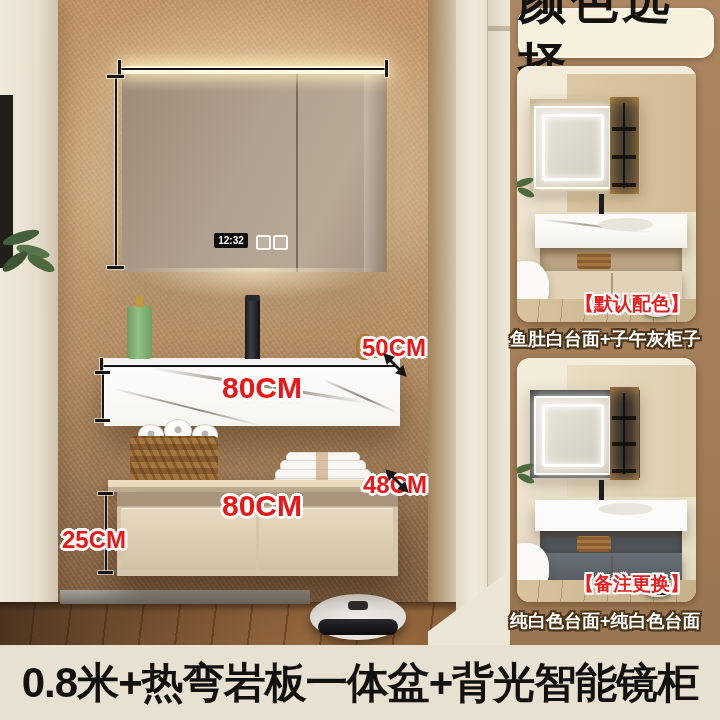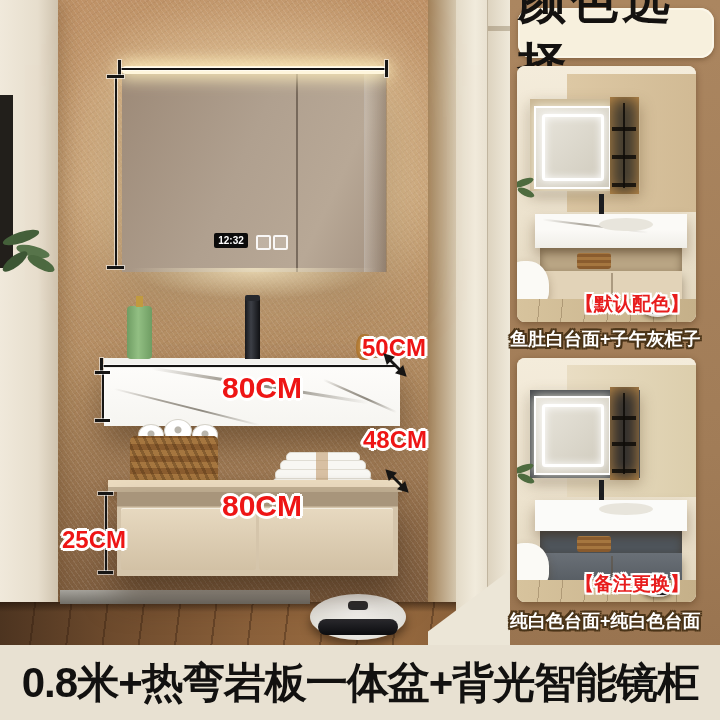--- a/index.html
+++ b/index.html
@@ -132,32 +132,32 @@
        box-shadow:inset 0 1px 0 rgba(255,255,255,.5);}
   .drawer.d1{left:4px;top:16px;width:135px;height:62px;}
   .drawer.d2{left:142px;top:16px;width:134px;height:62px;}
 
   
   .dim{position:absolute;color:#ee1515;font-weight:800;font-size:24px;white-space:nowrap;
        text-shadow:-2px -2px 0 #fff,2px -2px 0 #fff,-2px 2px 0 #fff,2px 2px 0 #fff,
                    -3px 0 0 #fff,3px 0 0 #fff,0 -3px 0 #fff,0 3px 0 #fff;}
   .l50 {left:362px;top:334px;}
   .l80c{left:222px;top:371px;font-size:30px;}
-  .l48 {left:363px;top:426px;}
+  .l48 {left:363px;top:471px;}
   .l80b{left:222px;top:489px;font-size:30px;}
   .l25 {left:62px;top:526px;}
 
   
   .panel{position:absolute;left:510px;top:0;width:210px;height:645px;
        background:linear-gradient(180deg,#ab8660,#a17c57 70%,#997450 100%);}
   .badge{position:absolute;left:8px;top:8px;width:196px;height:50px;border-radius:14px;
        background:#f7f0dd;box-shadow:inset 0 0 0 2px #fbf6e8,0 2px 5px rgba(60,35,10,.35);
        display:flex;align-items:center;justify-content:center;
        font-size:48px;font-weight:900;color:#141210;letter-spacing:4px;}
-  .photo{position:absolute;left:7px;width:179px;overflow:hidden;border-radius:8px;
+  .photo{position:absolute;left:7px;width:179px;overflow:hidden;border-radius:13px;
        background:#efe6d4;box-shadow:0 2px 7px rgba(60,35,10,.4);}
   .ph1{top:66px;height:256px;} .ph2{top:358px;height:244px;}
 
   .p-wall{position:absolute;inset:0;background:linear-gradient(180deg,#f4ecdb 0%,#ece2cd 60%,#e1d5bc 100%);}
   .p-panel{position:absolute;left:28%;top:3%;width:72%;height:54%;
        background:linear-gradient(90deg,#ddc8a4,#d1ba94);}
   .p-mframe{position:absolute;left:7%;top:13%;width:62%;height:36%;background:#c9b693;
        box-shadow:0 6px 14px rgba(80,55,25,.35);}
   .p-mglass{position:absolute;left:9.5%;top:15.5%;width:41%;height:31%;
        background:linear-gradient(135deg,#e9e6dd,#cfcabc);border:2px solid #fff;

